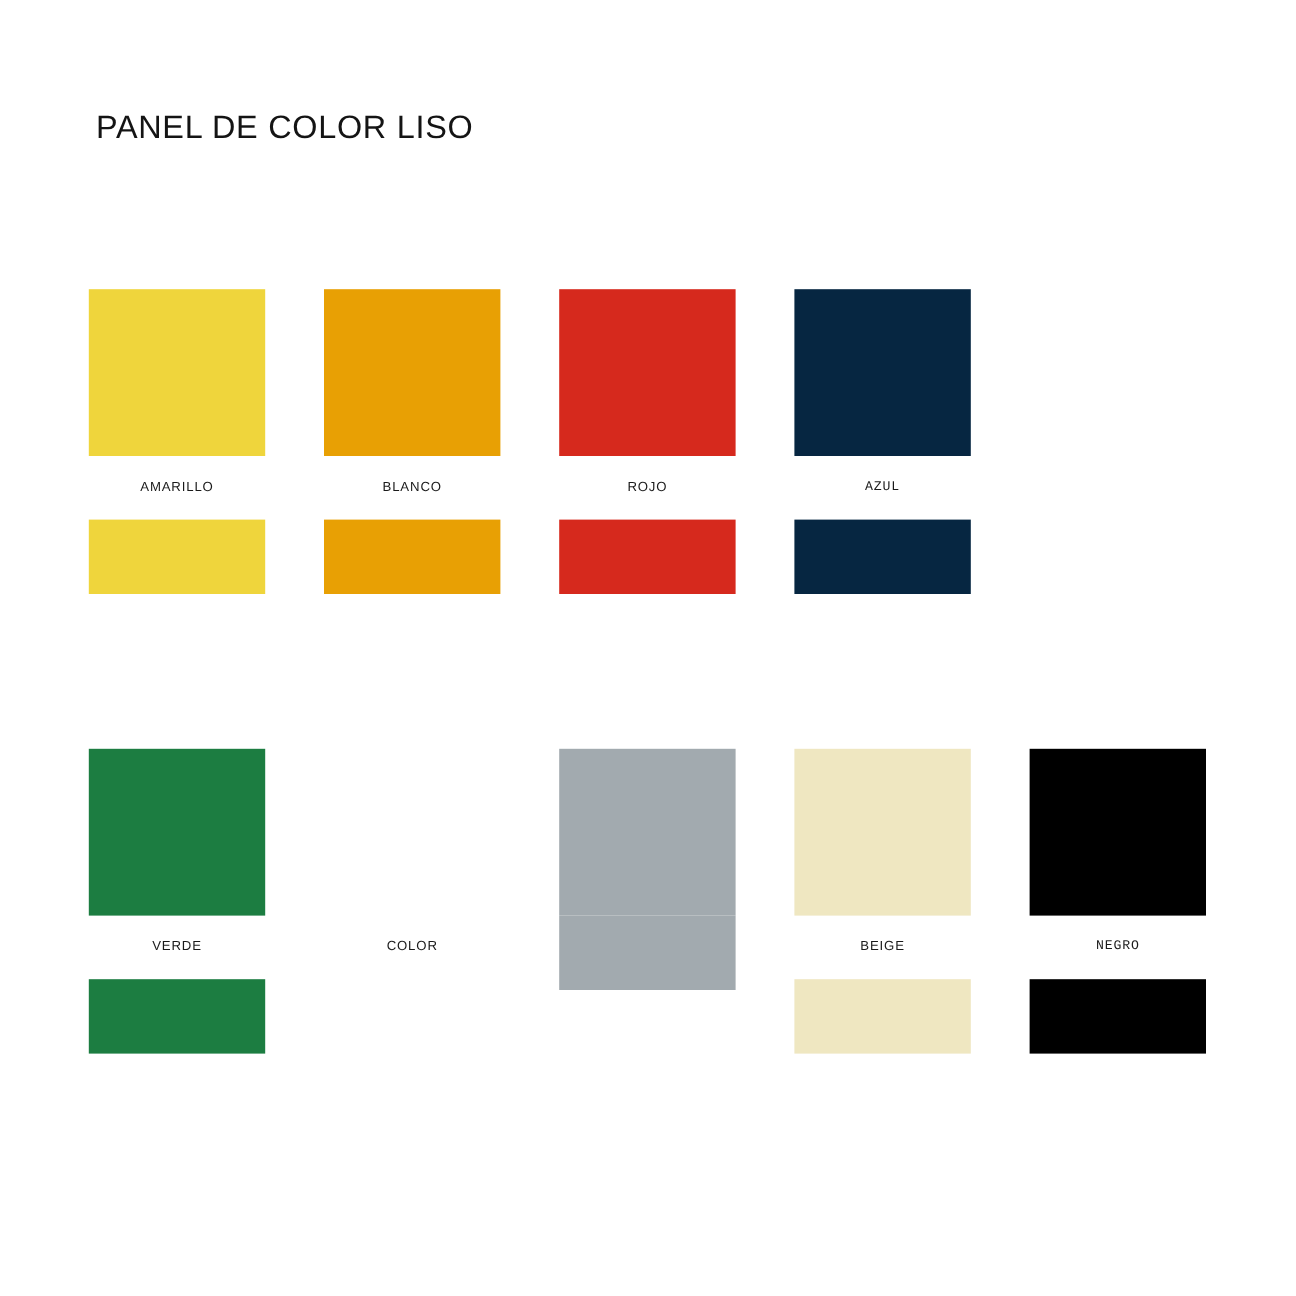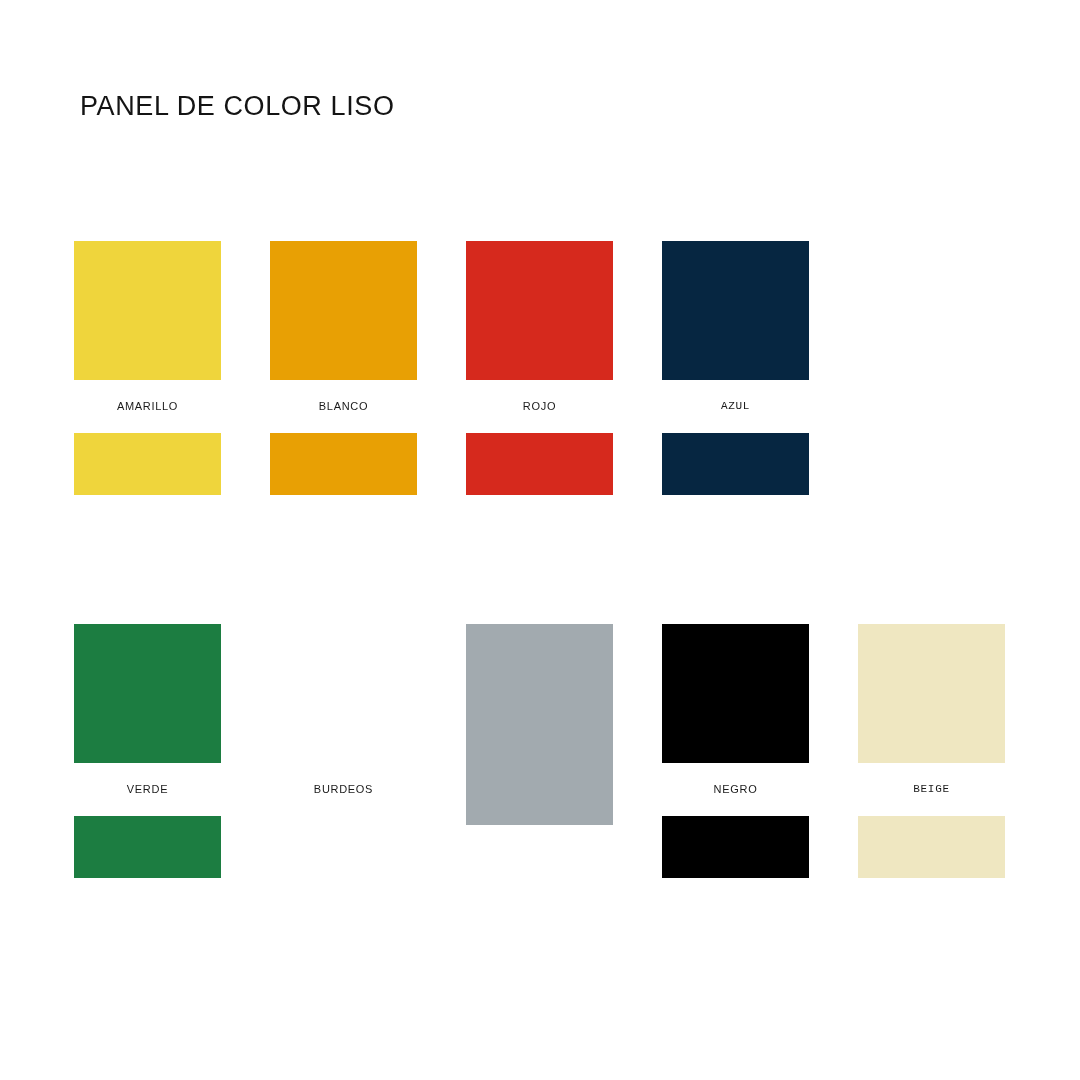--- a/index.html
+++ b/index.html
@@ -121,37 +121,37 @@
     <div class="swatch-row row-2">
 
       <div class="swatch-col">
         <div class="swatch-primary" style="background-color: rgb(28, 125, 65);"></div>
         <div class="swatch-label">VERDE</div>
         <div class="swatch-secondary" style="background-color: rgb(28, 125, 65);"></div>
       </div>
 
       <div class="swatch-col">
         <div class="swatch-primary" style="background-color: rgb(255, 255, 255);"></div>
-        <div class="swatch-label">BURDEOS</div>
+        <div class="swatch-label">COLOR</div>
         <div class="swatch-secondary" style="background-color: rgb(255, 255, 255);"></div>
       </div>
 
       <div class="swatch-col">
         <div class="swatch-primary" style="background-color: rgb(162, 170, 175);"></div>
         <div class="swatch-secondary" style="background-color: rgb(162, 170, 175);"></div>
       </div>
 
       <div class="swatch-col">
+        <div class="swatch-primary" style="background-color: rgb(239, 231, 193);"></div>
+        <div class="swatch-label">BEIGE</div>
+        <div class="swatch-secondary" style="background-color: rgb(239, 231, 193);"></div>
+      </div>
+
+      <div class="swatch-col">
         <div class="swatch-primary" style="background-color: rgb(0, 0, 0);"></div>
         <div class="swatch-label">NEGRO</div>
         <div class="swatch-secondary" style="background-color: rgb(0, 0, 0);"></div>
-      </div>
-
-      <div class="swatch-col">
-        <div class="swatch-primary" style="background-color: rgb(239, 231, 193);"></div>
-        <div class="swatch-label">BEIGE</div>
-        <div class="swatch-secondary" style="background-color: rgb(239, 231, 193);"></div>
       </div>
 
     </div>
 
   </div>
 </div>
 
 </body></html>

